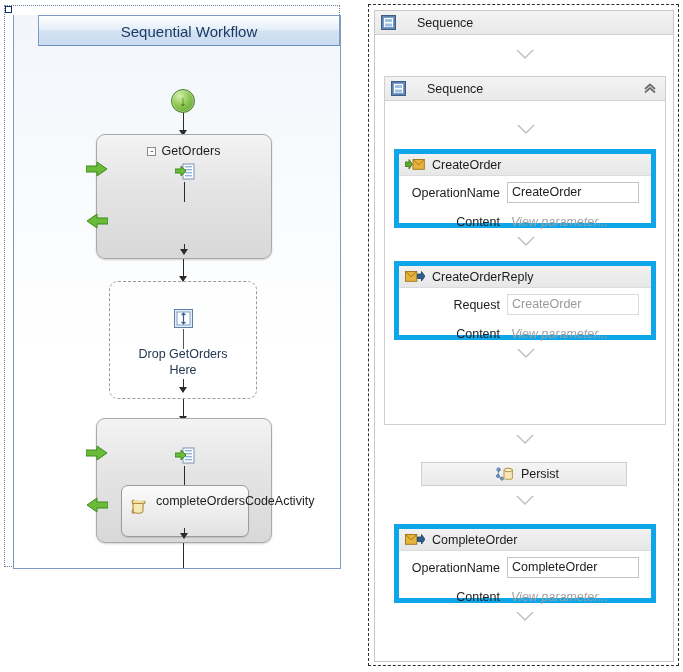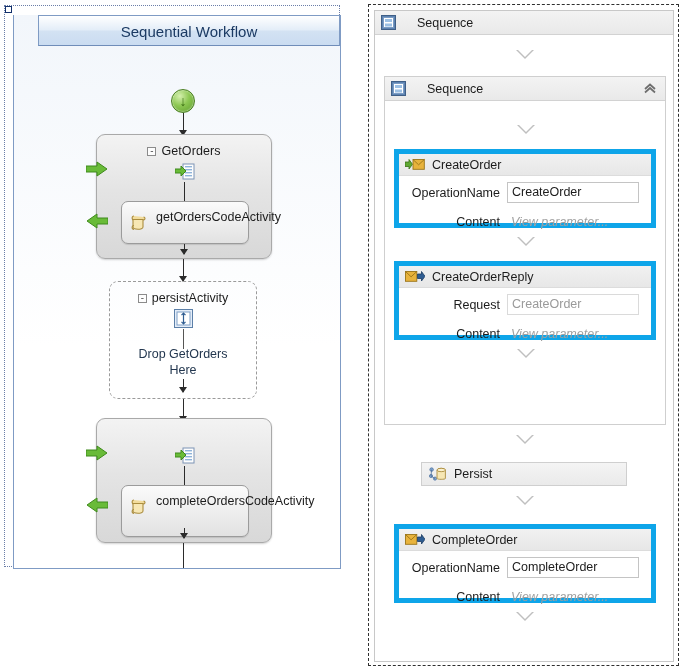--- a/index.html
+++ b/index.html
@@ -151,21 +151,21 @@
   }
   .txtbox.dim { color:#9a9a9a; border-color:#dadada; }
   .phtext {
     width:132px; font-size:12.5px; color:#a0a0a0; font-style:italic; padding-left:4px;
   }
 
   
   .persistbar {
     position:absolute; border:1px solid #cfcfcf;
     background:linear-gradient(to bottom,#f4f4f4 0%, #eaeaea 100%);
-    display:flex; align-items:center; padding-left:7px;
+    display:flex; align-items:center; padding-left:7px;justify-content:center;
   }
   .persistbar .t { font-size:12.5px; color:#1c1c1c; margin-left:8px; }
 
   
   .tri {
     position:absolute; width:0; height:0;
     border-left:9px solid transparent; border-right:9px solid transparent;
     border-top:9px solid #bfbfbf;
   }
   .tri:after{
@@ -210,52 +210,39 @@
               <rect x="8" y="1" width="11" height="15" fill="#fdfdfd" stroke="#7d94b5"></rect>
               <rect x="10" y="3" width="7" height="1.4" fill="#8fb3d9"></rect>
               <rect x="10" y="6" width="7" height="1.4" fill="#8fb3d9"></rect>
               <rect x="10" y="9" width="7" height="1.4" fill="#8fb3d9"></rect>
               <rect x="10" y="12" width="7" height="1.4" fill="#8fb3d9"></rect>
               <path d="M0 6 L6 6 L6 3 L11 8 L6 13 L6 10 L0 10 Z" fill="#69bb38" stroke="#3f8a1c" stroke-width="1"></path>
             </svg>
           </div>
           <div class="vline" style="left:87px; top:47px; height:20px;"></div>
 
-          <div class="codeact" style="position:absolute; left:24px; top:66px; width:128px; height:43px;">
-            <div class="miniicon" style="left:8px; top:12px;">
-              <svg width="18" height="18" viewBox="0 0 18 18">
-                <path d="M4 2 C1.5 2 1.5 6 4 6 L13.5 6 C15.5 6 15.5 3 13.5 3" fill="#f2dc9c" stroke="#ab8d3e" stroke-width="1.1"></path>
-                <path d="M3 5.5 L3 13 C3 16 13 16 13 13 L13 5.5 Z" fill="#f7e7b4" stroke="#ab8d3e" stroke-width="1.1"></path>
-                <path d="M4 15.5 C1.5 15.5 1.5 11.5 4 11.5" fill="none" stroke="#ab8d3e" stroke-width="1.1"></path>
-              </svg>
-            </div>
-            <div class="lbl">getOrdersCodeActivity</div>
-          </div>
 
           <div class="greenarrow" style="left:-11px; top:26px;">
             <svg width="22" height="16" viewBox="0 0 22 16">
               <path d="M0 5 L11 5 L11 1 L21 8 L11 15 L11 11 L0 11 Z" fill="#69bb38" stroke="#3f8a1c" stroke-width="1"></path>
             </svg>
           </div>
           <div class="greenarrow" style="left:-11px; top:78px;">
             <svg width="22" height="16" viewBox="0 0 22 16">
               <path d="M22 5 L11 5 L11 1 L1 8 L11 15 L11 11 L22 11 Z" fill="#69bb38" stroke="#3f8a1c" stroke-width="1"></path>
             </svg>
           </div>
           <div class="vline" style="left:87px; top:109px; height:10px;"></div>
           <div class="ahead" style="left:83px; top:114px;"></div>
         </div>
 
         <div class="vline" style="left:169px; top:213px; height:22px;"></div>
         <div class="ahead" style="left:165px; top:230px;"></div>
 
         <div class="node dashbox" style="left:95px; top:235px; width:148px; height:118px;">
-          <div class="hdr">
-            <span class="expander">-</span><span>persistActivity</span>
-          </div>
           <div class="miniicon" style="left:64px; top:27px;">
             <svg width="19" height="19" viewBox="0 0 19 19">
               <rect x="0.5" y="0.5" width="18" height="18" fill="#e4edf8" stroke="#5b7fa8"></rect>
               <rect x="3" y="3" width="13" height="13" fill="#ffffff" stroke="#7ea0c6"></rect>
               <path d="M9.5 4.5 L9.5 14.5 M7.5 6.2 L9.5 4.2 L11.5 6.2 M7.5 12.8 L9.5 14.8 L11.5 12.8" stroke="#2f5d92" stroke-width="1.2" fill="none"></path>
             </svg>
           </div>
           <div class="vline light" style="left:73px; top:47px; height:20px;"></div>
           <div class="droptext" style="top:64px;">
             <div>Drop GetOrders</div>

